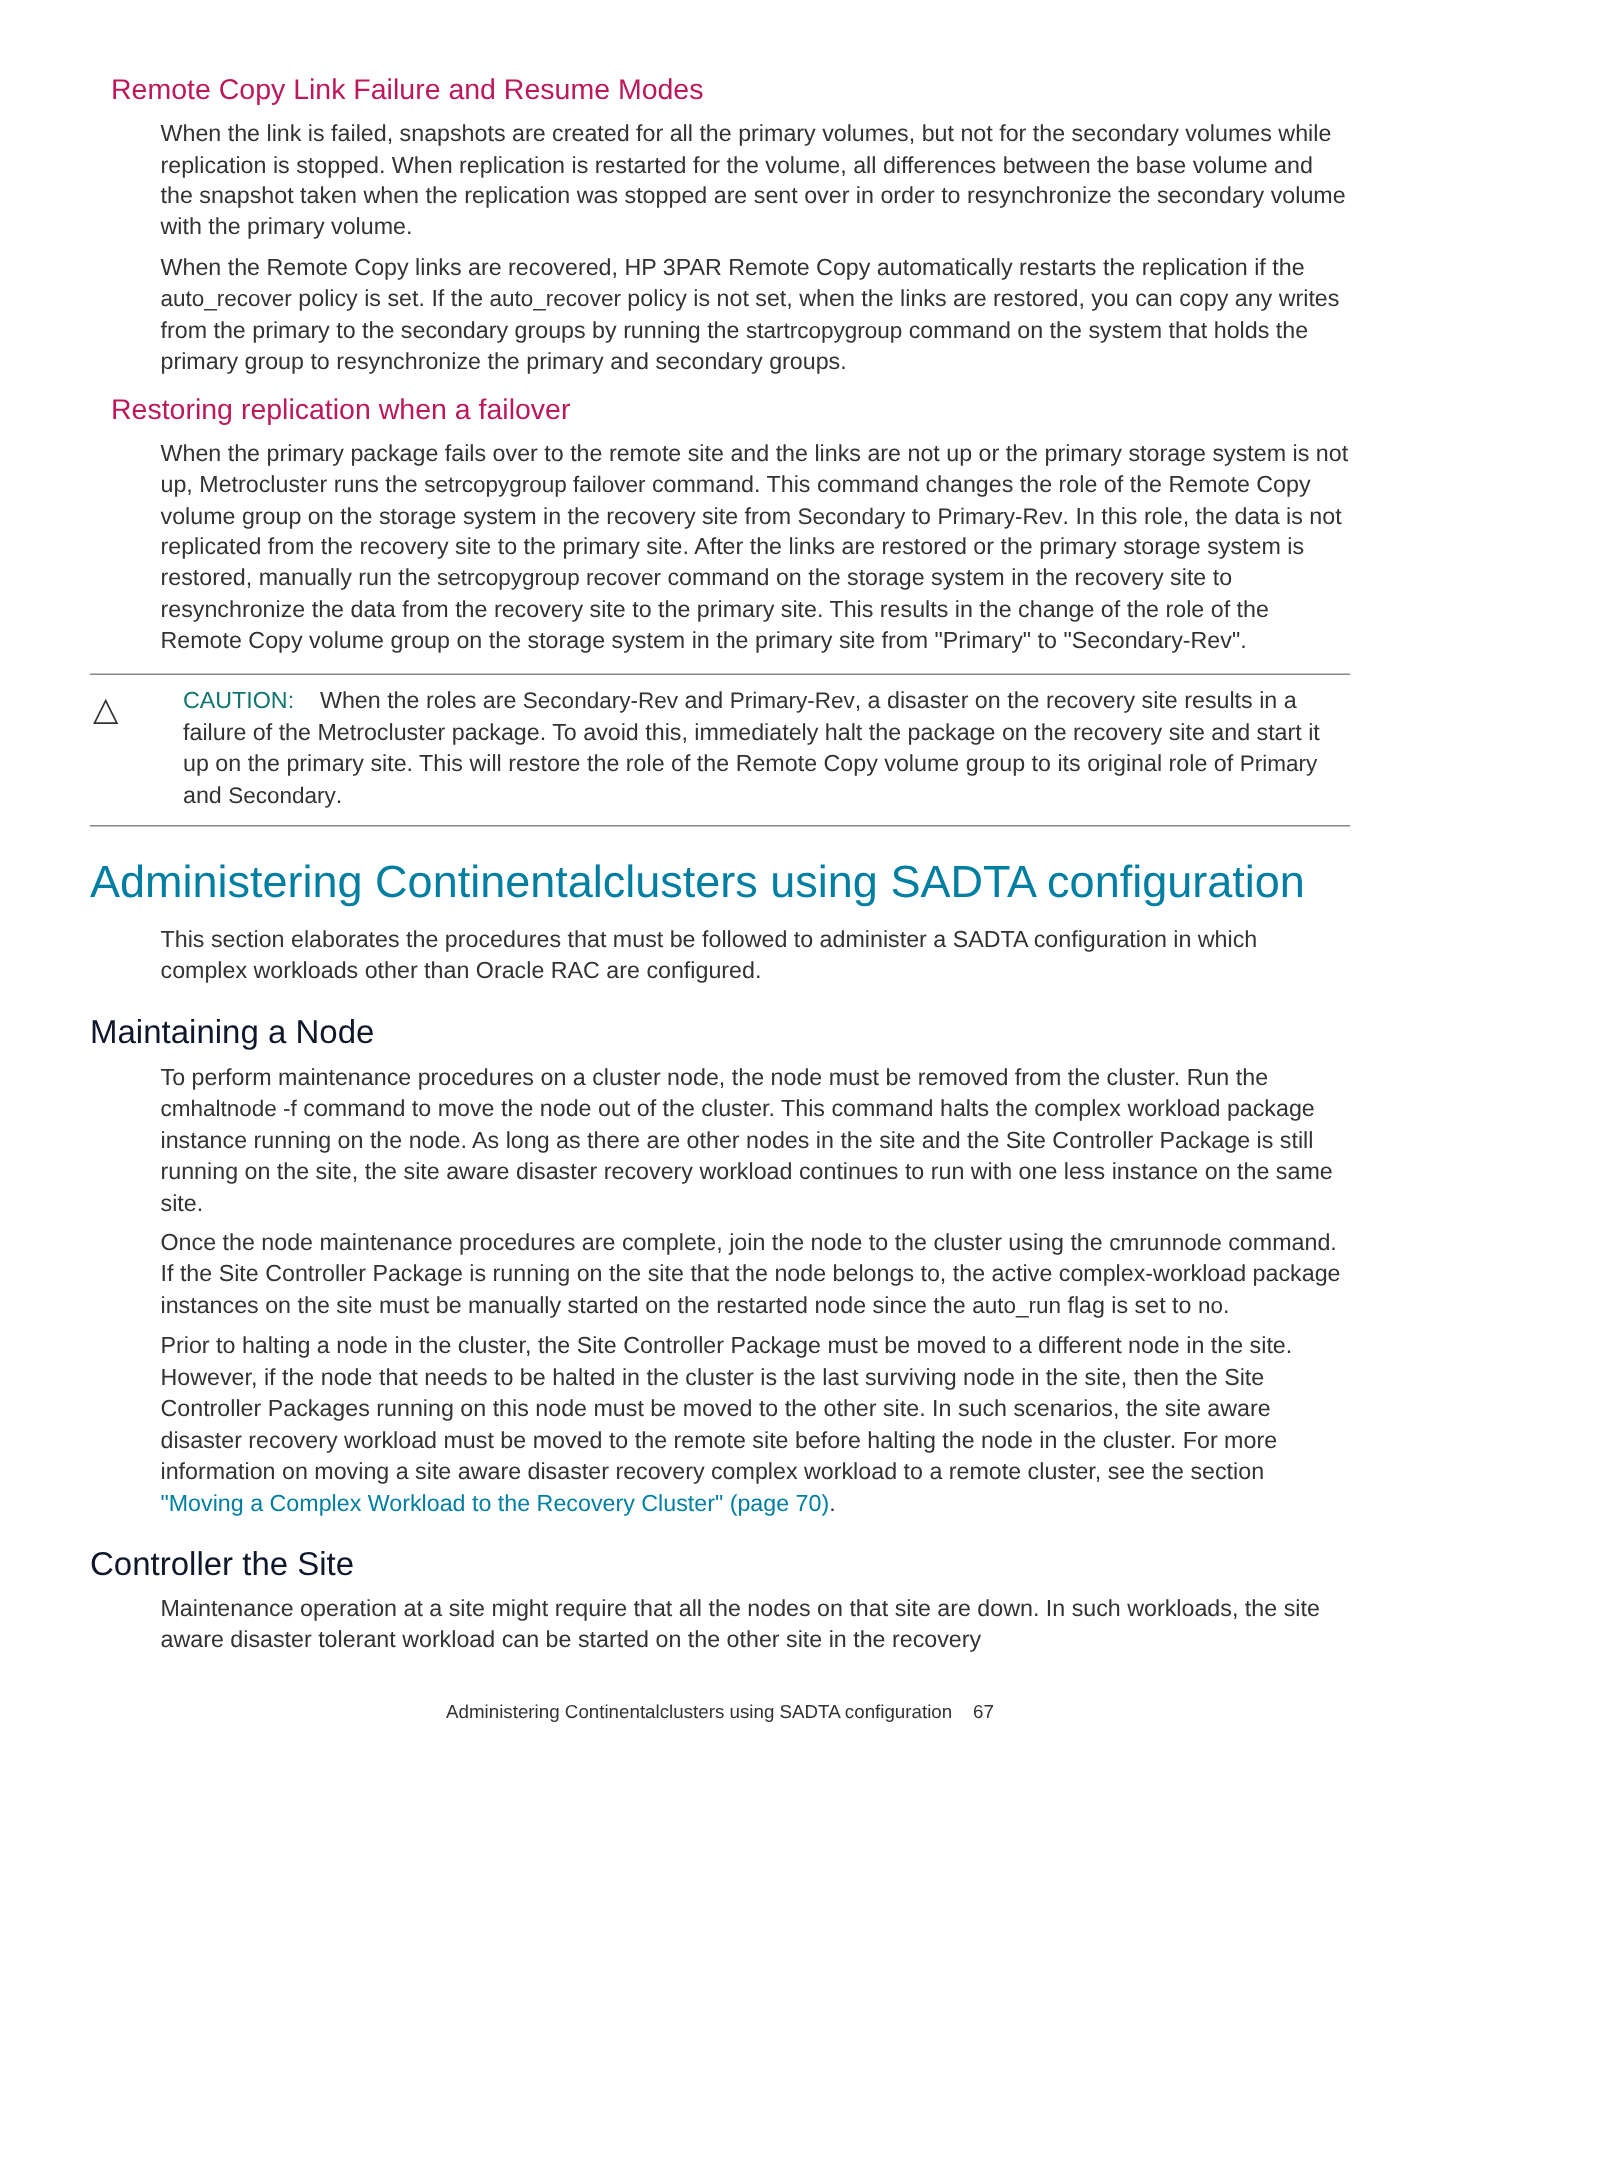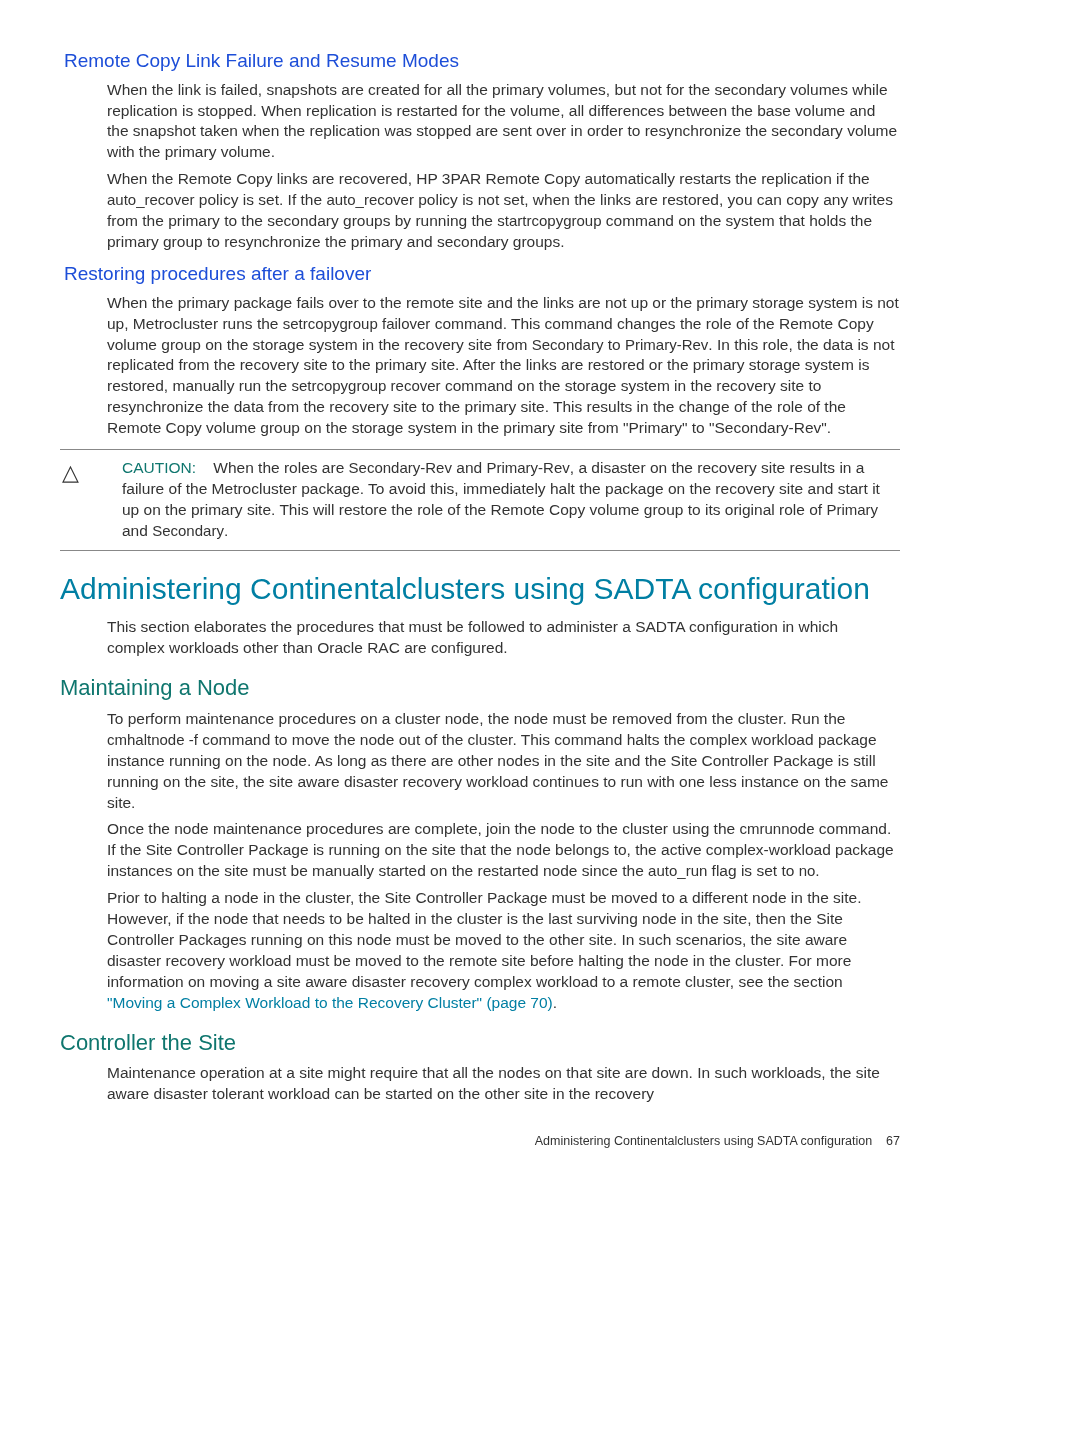--- a/index.html
+++ b/index.html
@@ -1,40 +1,40 @@
 <!DOCTYPE html>
 <html><head>
 <meta charset="utf-8">
 <style>
 body{font-family:"Helvetica Neue",Arial,sans-serif;font-weight:300;color:#333;margin:0;padding:40px 60px 30px 60px;width:960px;box-sizing:border-box;font-size:15.5px;line-height:1.35}
-.h3{color:#1d4ed8;font-size:19px;font-weight:300;margin:8px 0 6px 4px}
+.h3{color:#be185d;font-size:19px;font-weight:300;margin:8px 0 6px 14px}
 .h1{color:#007fa3;font-size:30px;font-weight:300;margin:18px 0 8px 0}
-.h2{color:#0f766e;font-size:22px;font-weight:300;margin:14px 0 6px 0}
+.h2{color:#0f172a;font-size:22px;font-weight:300;margin:14px 0 6px 0}
 .body-text{margin-left:47px}
 p{margin:6px 0}
 .mono{font-family:Liberation Sans, sans-serif;font-size:15px}
 .caution-block{display:flex;border-top:1px solid #888;border-bottom:1px solid #888;padding:8px 0;margin:10px 0 10px 0}
 .caution-icon{font-size:22px;font-weight:400;width:34px;flex-shrink:0;text-align:left;padding-left:2px}
 .caution-label{color:#0f766e;font-weight:500}
 .caution-body{flex:1;margin-left:26px}
 .link{color:#007fa3}
-.footer{text-align:right;font-size:12.5px;margin-top:28px;color:#333}
+.footer{text-align:center;font-size:12.5px;margin-top:28px;color:#333}
 </style>
 </head>
 <body>
 
 <div class="h3">Remote Copy Link Failure and Resume Modes</div>
 <div class="body-text">
 <p>When the link is failed, snapshots are created for all the primary volumes, but not for the secondary volumes while replication is stopped. When replication is restarted for the volume, all differences between the base volume and the snapshot taken when the replication was stopped are sent over in order to resynchronize the secondary volume with the primary volume.</p>
 <p>
 <span>When the Remote Copy links are recovered, HP 3PAR Remote Copy automatically restarts the replication if the </span><span class="mono">auto_recover</span><span> policy is set. If the </span><span class="mono">auto_recover</span><span> policy is not set, when the links are restored, you can copy any writes from the primary to the secondary groups by running the </span><span class="mono">startrcopygroup</span><span> command on the system that holds the primary group to resynchronize the primary and secondary groups.</span>
 </p>
 </div>
 
-<div class="h3">Restoring procedures after a failover</div>
+<div class="h3">Restoring replication when a failover</div>
 <div class="body-text">
 <p>
 <span>When the primary package fails over to the remote site and the links are not up or the primary storage system is not up, Metrocluster runs the </span><span class="mono">setrcopygroup failover</span><span> command. This command changes the role of the Remote Copy volume group on the storage system in the recovery site from </span><span class="mono">Secondary</span><span> to </span><span class="mono">Primary-Rev</span><span>. In this role, the data is not replicated from the recovery site to the primary site. After the links are restored or the primary storage system is restored, manually run the </span><span class="mono">setrcopygroup recover</span><span> command on the storage system in the recovery site to resynchronize the data from the recovery site to the primary site. This results in the change of the role of the Remote Copy volume group on the storage system in the primary site from "Primary" to "Secondary-Rev".</span>
 </p>
 </div>
 
 <div class="caution-block">
 <div class="caution-icon">△</div>
 <div class="caution-body">
 <span class="caution-label">CAUTION:</span>

